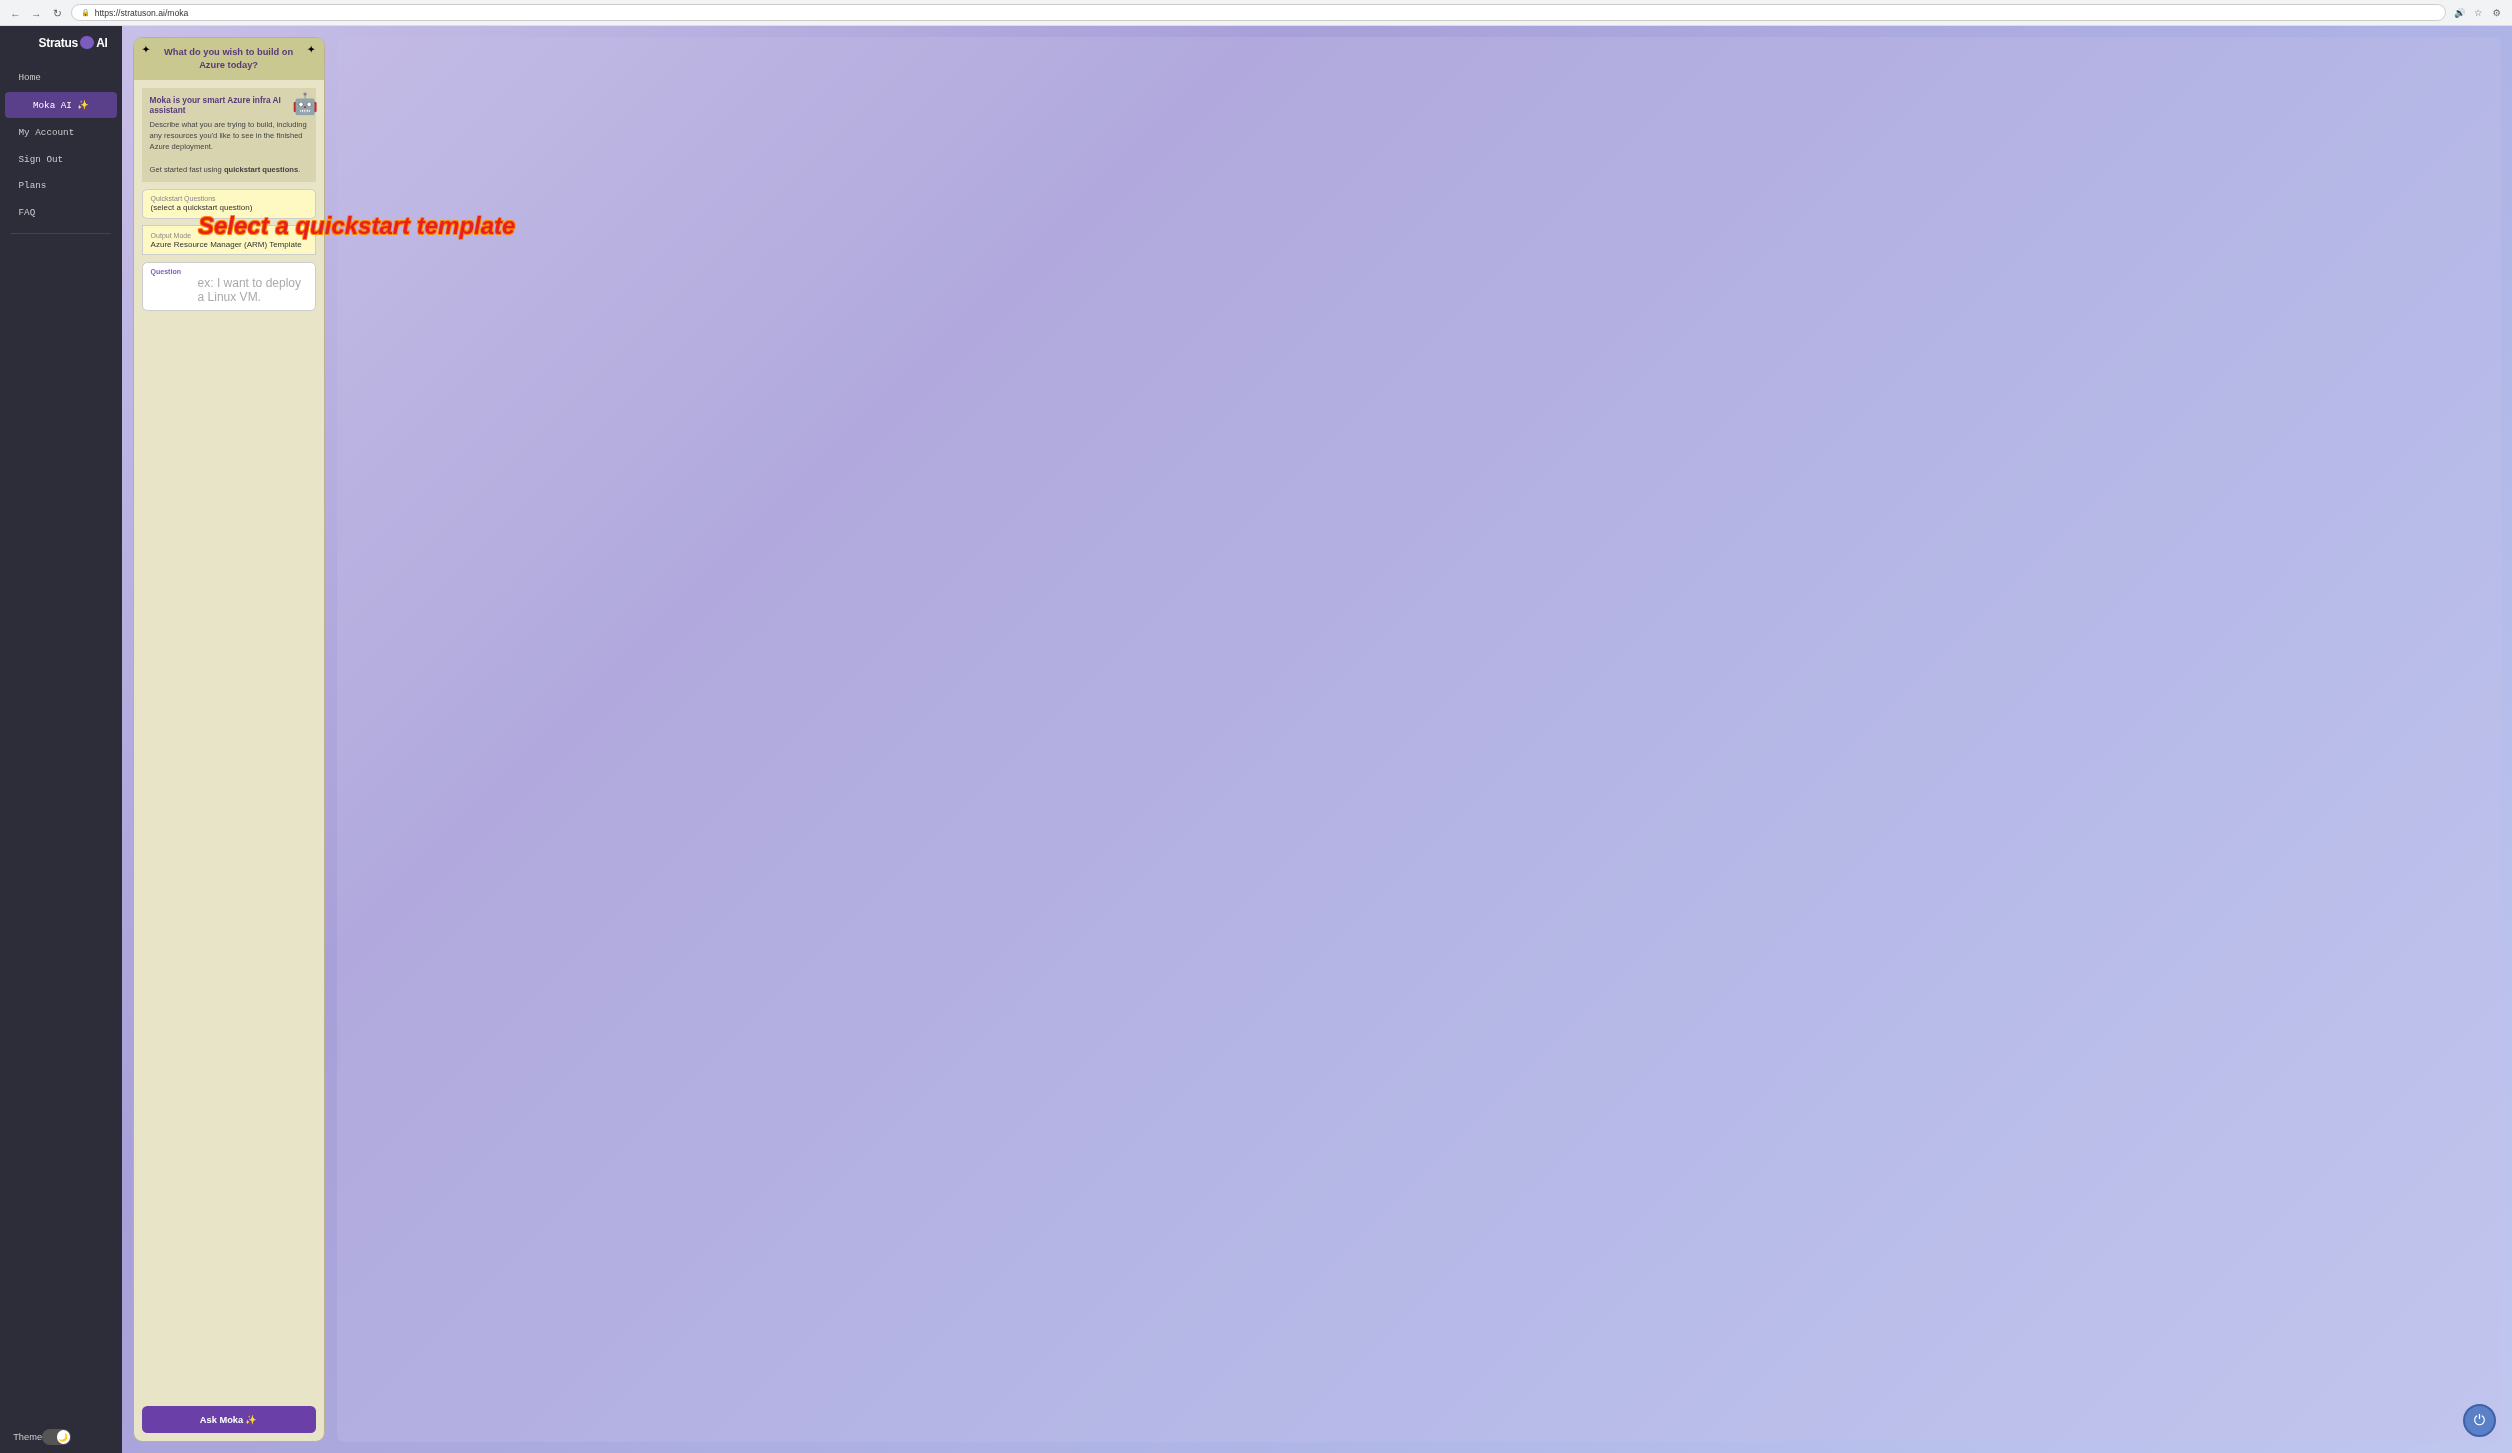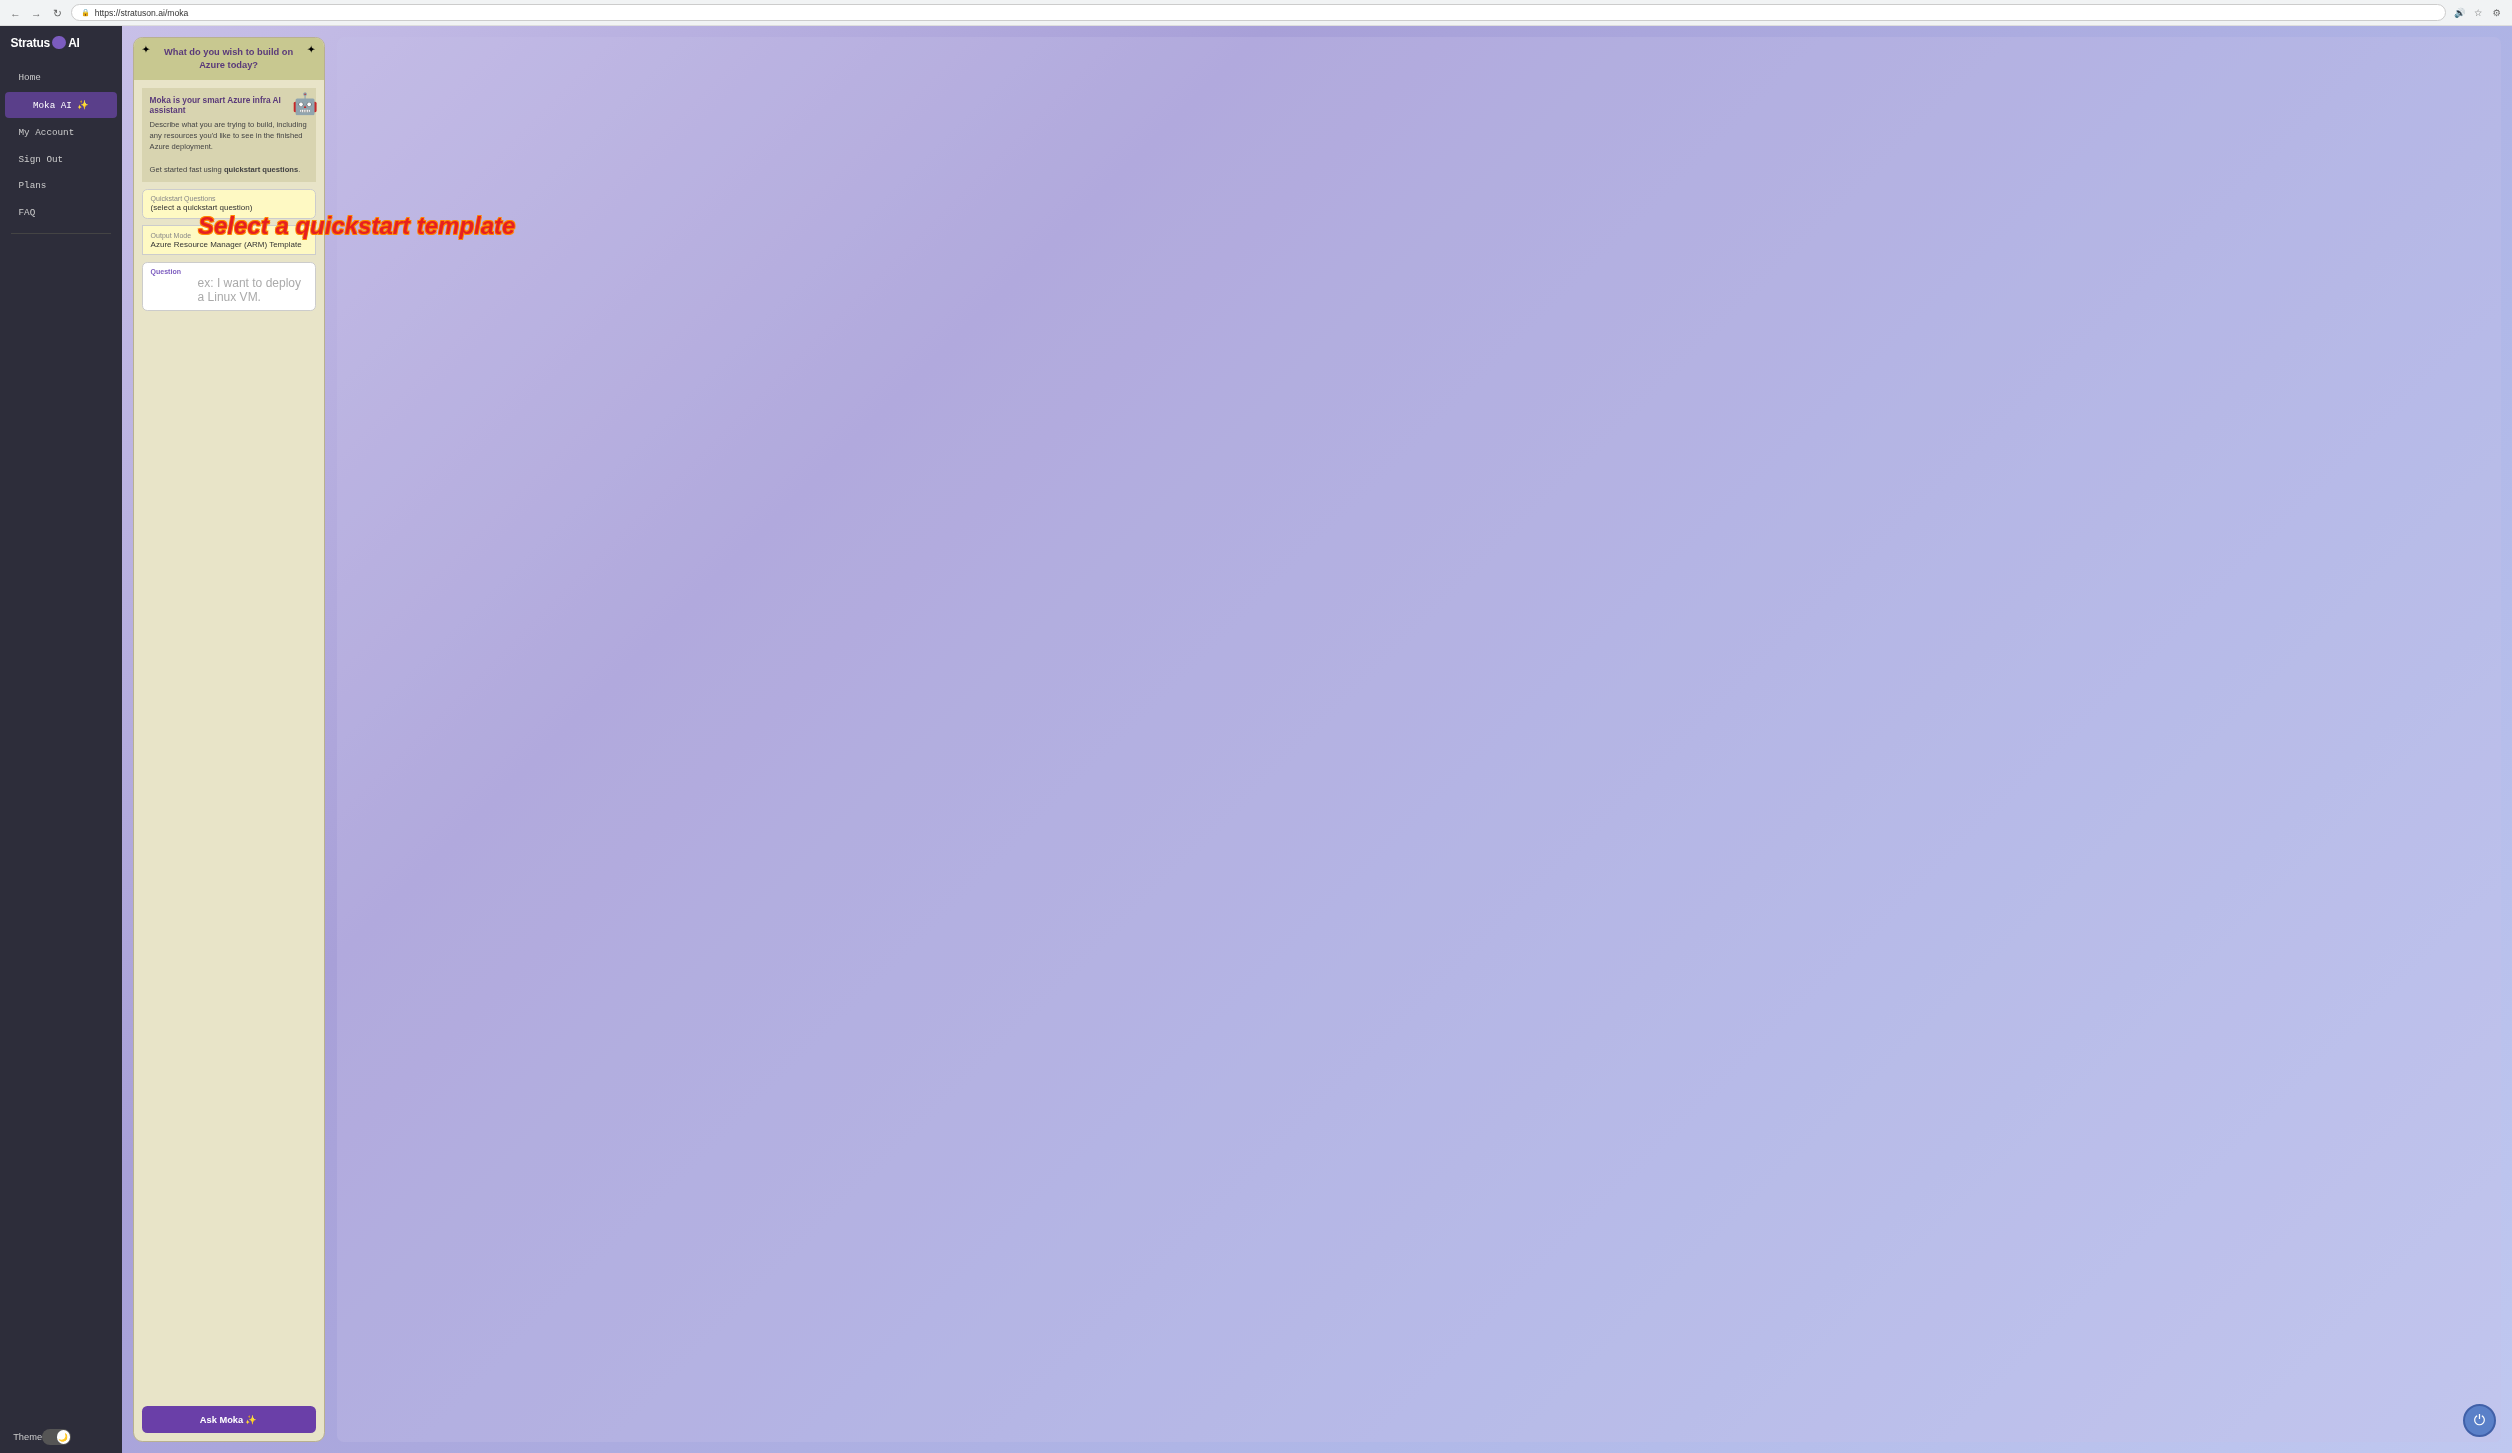--- a/index.html
+++ b/index.html
@@ -66,20 +66,21 @@
       display: flex;
       flex-direction: column;
       padding: 0;
       flex-shrink: 0;
     }
     .sidebar-logo {
       padding: 9.3px 10.6px;
       display: flex;
       align-items: center;
       gap: 2.6px;
+      margin-left: 28px;
     }
     .logo-text {
       font-size: 12px;
       font-weight: 600;
       color: white;
       letter-spacing: -0.3px;
     }
     .logo-icon {
       display: inline-block;
       width: 13.2px; height: 13.2px;

